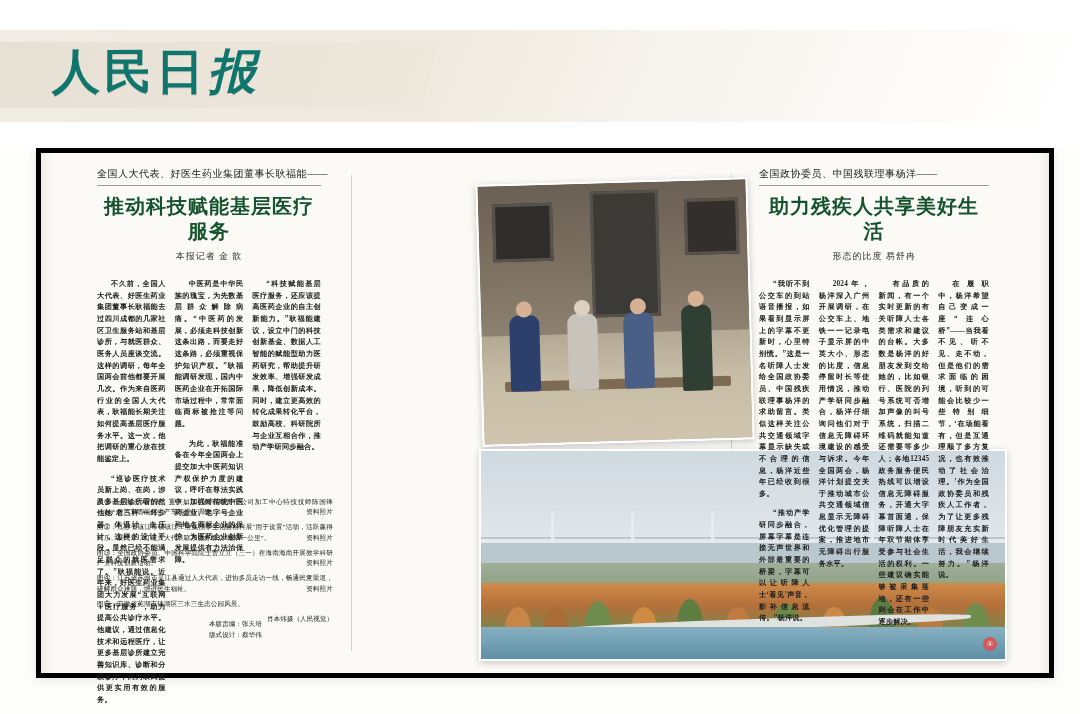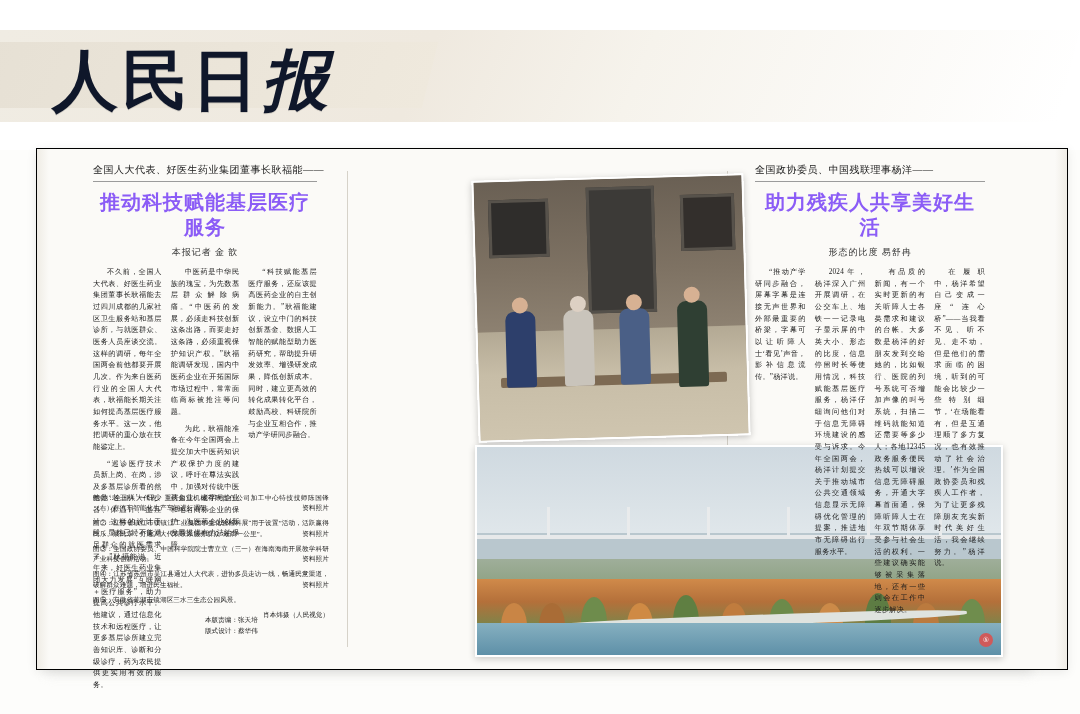--- a/index.html
+++ b/index.html
@@ -11,49 +11,49 @@
   .page{position:relative;width:1080px;height:714px;background:#fdfdfb;}
 
   
   .masthead{position:absolute;left:0;top:0;width:1080px;height:150px;background:#ffffff;overflow:hidden;}
   .mast-band{position:absolute;left:0;top:30px;width:1080px;height:92px;
     background:linear-gradient(100deg,#f0ece3 0%,#efe9df 40%,#f6f3ec 60%,#ffffff 100%);
     transform:skewX(-14deg);transform-origin:left top;}
   .mast-band2{position:absolute;left:-40px;top:42px;width:470px;height:66px;
     background:linear-gradient(100deg,#e6e0d4 0%,#efe9dd 100%);transform:skewX(-14deg);}
   .mast-title{position:absolute;left:52px;top:48px;font-family:"Liberation Serif",serif;
-    font-size:66px;font-weight:bold;color:#0f172a;letter-spacing:4px;line-height:1;
+    font-size:48px;font-weight:bold;color:#0f766e;letter-spacing:4px;line-height:1;
     text-shadow:0 1px 0 rgba(0,0,0,.12);}
   .mast-title .t4{font-style:italic;}
   .mast-slogan{position:absolute;right:56px;top:82px;font-size:23px;color:#b8913f;letter-spacing:3px;}
 
   
   .sheet-wrap{position:absolute;left:36px;top:148px;width:1008px;height:530px;}
   .sheet-shadow{position:absolute;left:10px;top:8px;width:986px;height:518px;
     background:#e7e7e5;filter:blur(6px);opacity:.9;border-radius:2px;}
   .sheet{position:absolute;left:0;top:0;width:1008px;height:520px;background:#fbfaf7;
-    border:1px solid #000000;box-shadow:0 2px 10px rgba(0,0,0,.08);padding-left:22px;}
+    border:5px solid #000000;box-shadow:0 2px 10px rgba(0,0,0,.08);}
   .sheet-inner{position:absolute;left:18px;top:14px;width:972px;height:492px;}
 
   
   .col{position:absolute;top:0;}
   .col-left{left:38px;width:224px;}
   .col-right{left:700px;width:230px;}
 
   .kicker{font-size:10px;color:#1a1a1a;letter-spacing:.5px;border-bottom:1px solid #9b9b9b;
     padding-bottom:4px;margin-bottom:8px;white-space:nowrap;}
-  .headline{font-size:20px;font-weight:bold;color:#8b5cf6;letter-spacing:1px;text-align:center;
+  .headline{font-size:20px;font-weight:bold;color:#14532d;letter-spacing:1px;text-align:center;
     line-height:1.25;margin:6px 0 6px;}
   .byline{font-size:9px;color:#333;text-align:center;margin-bottom:8px;letter-spacing:1px;}
 
   .body-cols{display:flex;gap:9px;}
   .body-col{width:0;flex:1 1 0;}
-  .p{font-size:7.2px;line-height:1.62;color:#1b1b1b;text-align:justify;margin:0 0 5px;
+  .p{font-size:7.2px;line-height:1.62;color:#1b1b1b;text-align:justify;margin:8px 0 5px;
     text-indent:14px;letter-spacing:.2px;
-    writing-mode:horizontal-tb;}
+    writing-mode:horizontal-tb;font-weight:bold;}
 
   
   .rcol .p{font-size:7.2px;}
 
   
   .photo-top{position:absolute;left:420px;top:14px;width:268px;height:258px;
     transform:rotate(-1.6deg);box-shadow:0 2px 7px rgba(0,0,0,.22);overflow:hidden;border:2px solid #fff;}
   .photo-top .sky{position:absolute;inset:0;background:linear-gradient(180deg,#6c6356 0%,#8a7f6d 45%,#b6ab96 100%);}
   .pt-wall{position:absolute;left:0;top:0;width:268px;height:150px;
     background:linear-gradient(180deg,#6a6054 0%,#7e7263 60%,#8d8171 100%);}
@@ -218,24 +218,25 @@
           <div class="pb-lake2"></div>
           <div class="pb-stamp">⑤</div>
         </div>
 
         <div class="col col-right rcol">
           <div class="kicker">全国政协委员、中国残联理事杨洋——</div>
           <div class="headline">助力残疾人共享美好生活</div>
           <div class="byline">形态的比度  易舒冉</div>
           <div class="body-cols">
             <div class="body-col">
+              <p class="p">“我听不到公交车的到站语音播报，如果看到显示屏上的字幕不更新时，心里特别慌。”这是一名听障人士发给全国政协委员、中国残疾联理事杨洋的求助留言。类似这样关注公共交通领域字幕显示缺失或不合理的信息，杨洋近些年已经收到很多。</p>
               <p class="p">“推动产学研同步融合，屏幕字幕是连接无声世界和外部最重要的桥梁，字幕可以让听障人士‘看见’声音，影补信息流传。”杨洋说。</p>
             </div>
             <div class="body-col">
-              <p class="p">2024年，杨洋深入广州开展调研，在公交车上、地铁一一记录电子显示屏的中英大小、形态的比度，信息停留时长等使用情况，科技赋能基层医疗服务，杨洋仔细询问他们对于信息无障碍环境建设的感受与诉求。今年全国两会，杨洋计划提交关于推动城市公共交通领域信息显示无障碍优化管理的提案，推进地市无障碍出行服务水平。</p>
+              <p class="p">2024年，杨洋深入广州开展调研，在公交车上、地铁一一记录电子显示屏的中英大小、形态的比度，信息停留时长等使用情况，推动产学研同步融合，杨洋仔细询问他们对于信息无障碍环境建设的感受与诉求。今年全国两会，杨洋计划提交关于推动城市公共交通领域信息显示无障碍优化管理的提案，推进地市无障碍出行服务水平。</p>
             </div>
             <div class="body-col">
               <p class="p">有品质的新闻，有一个实时更新的有关听障人士各类需求和建议的台帐。大多数是杨洋的好朋友发到交给她的，比如银行、医院的列号系统可否增加声像的叫号系统，扫描二维码就能知道还需要等多少人；各地12345政务服务便民热线可以增设信息无障碍服务，开通大字幕首面通，保障听障人士在年双节期体享受参与社会生活的权利。一些建议确实能够被采集落地，还有一些则会在工作中逐步解决。</p>
             </div>
             <div class="body-col">
               <p class="p">在履职中，杨洋希望自己变成一座“连心桥”——当我看不见、听不见、走不动，但是他们的需求面临的困境，听到的可能会比较少一些特别细节，‘在场能看有，但是互通理顺了多方复况，也有效推动了社会治理。’作为全国政协委员和残疾人工作者，为了让更多残障朋友充实新时代美好生活，我会继续努力。”杨洋说。</p>
             </div>
           </div>
         </div>
 

